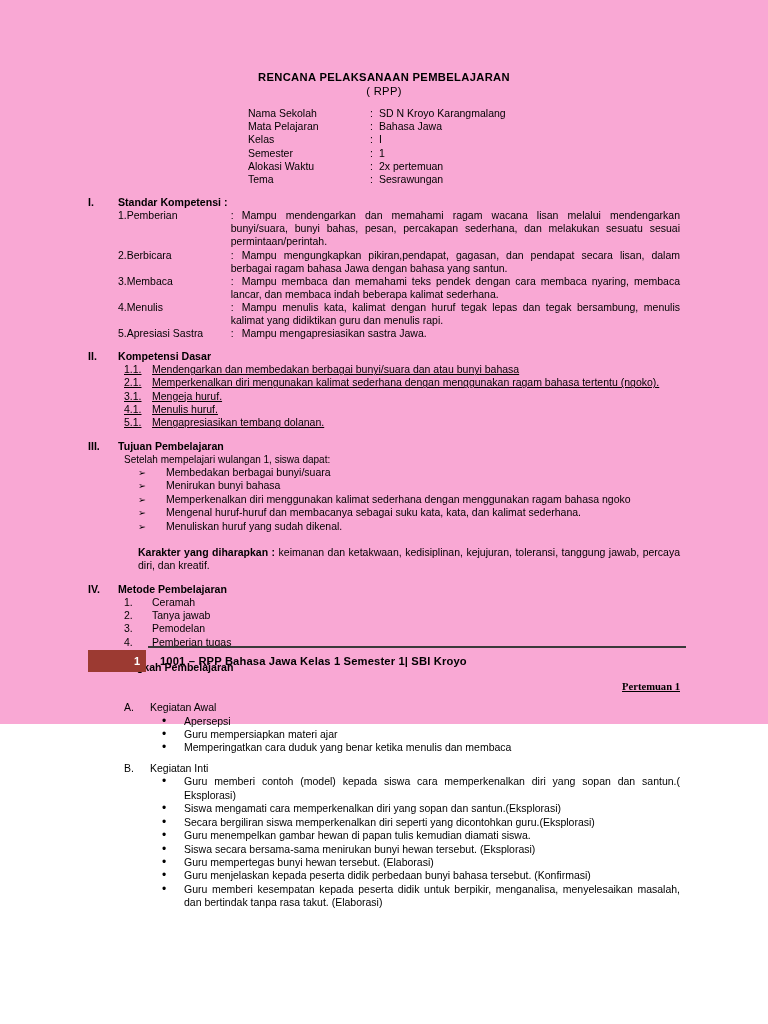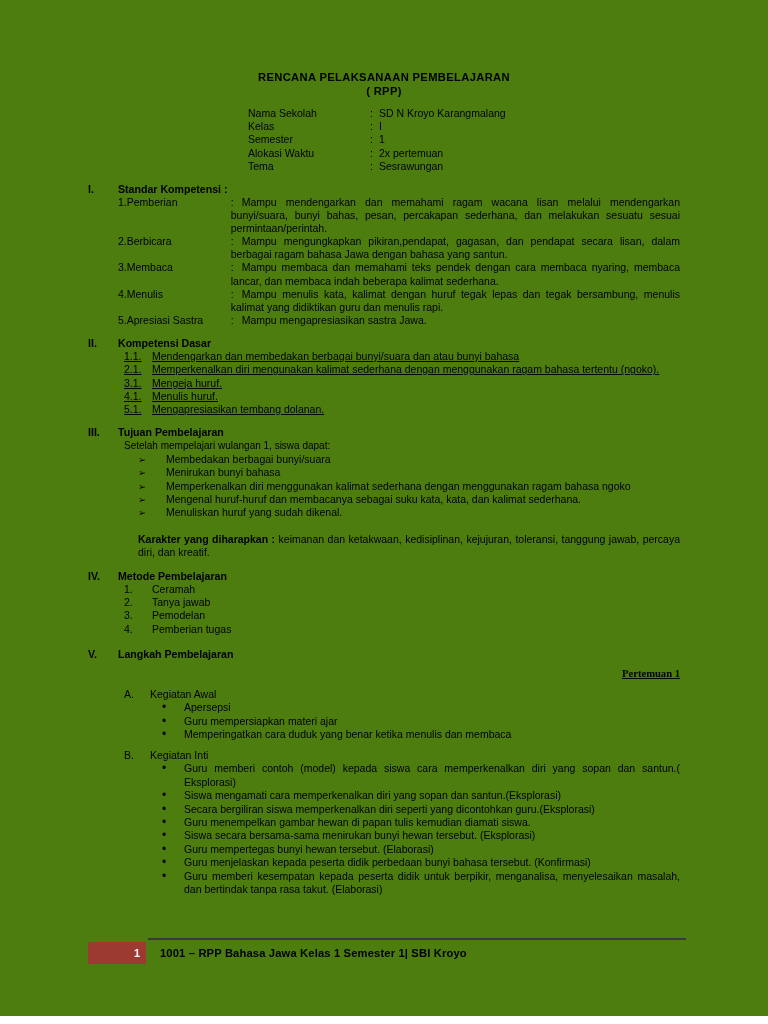--- a/index.html
+++ b/index.html
@@ -11,38 +11,38 @@
     width: 768px;
     height: 1024px;
     font-family: "Liberation Sans", sans-serif;
     color: #000000;
     -webkit-font-smoothing: antialiased;
   }
 
   .page {
     position: relative;
     width: 768px;
-    height: 1016px;
+    height: 724px;
     box-sizing: border-box;
     padding: 70px 88px 0 88px;
-    background: #4d7c0f;
+    background: #f9a8d4;
   }
 
   
   .doc-title {
     text-align: center;
     font-weight: bold;
     font-size: 11.2px;
     letter-spacing: 0.35px;
     line-height: 14px;
     margin: 0;
   }
   .doc-subtitle {
     text-align: center;
-    font-weight: bold;
+    font-weight: normal;
     font-size: 11.2px;
     letter-spacing: 0.35px;
     line-height: 14px;
     margin: 0 0 9px 0;
   }
 
   
   .ident {
     margin: 0 0 0 160px;
     border-collapse: collapse;
@@ -186,20 +186,25 @@
   <div class="doc-subtitle">( RPP)</div>
 
   <table class="ident">
     <tbody>
       <tr>
         <td class="lbl">Nama Sekolah</td>
         <td class="sep">:</td>
         <td class="val">SD N Kroyo Karangmalang</td>
       </tr>
       <tr>
+        <td class="lbl">Mata Pelajaran</td>
+        <td class="sep">:</td>
+        <td class="val">Bahasa Jawa</td>
+      </tr>
+      <tr>
         <td class="lbl">Kelas</td>
         <td class="sep">:</td>
         <td class="val">I</td>
       </tr>
       <tr>
         <td class="lbl">Semester</td>
         <td class="sep">:</td>
         <td class="val">1</td>
       </tr>
       <tr>

